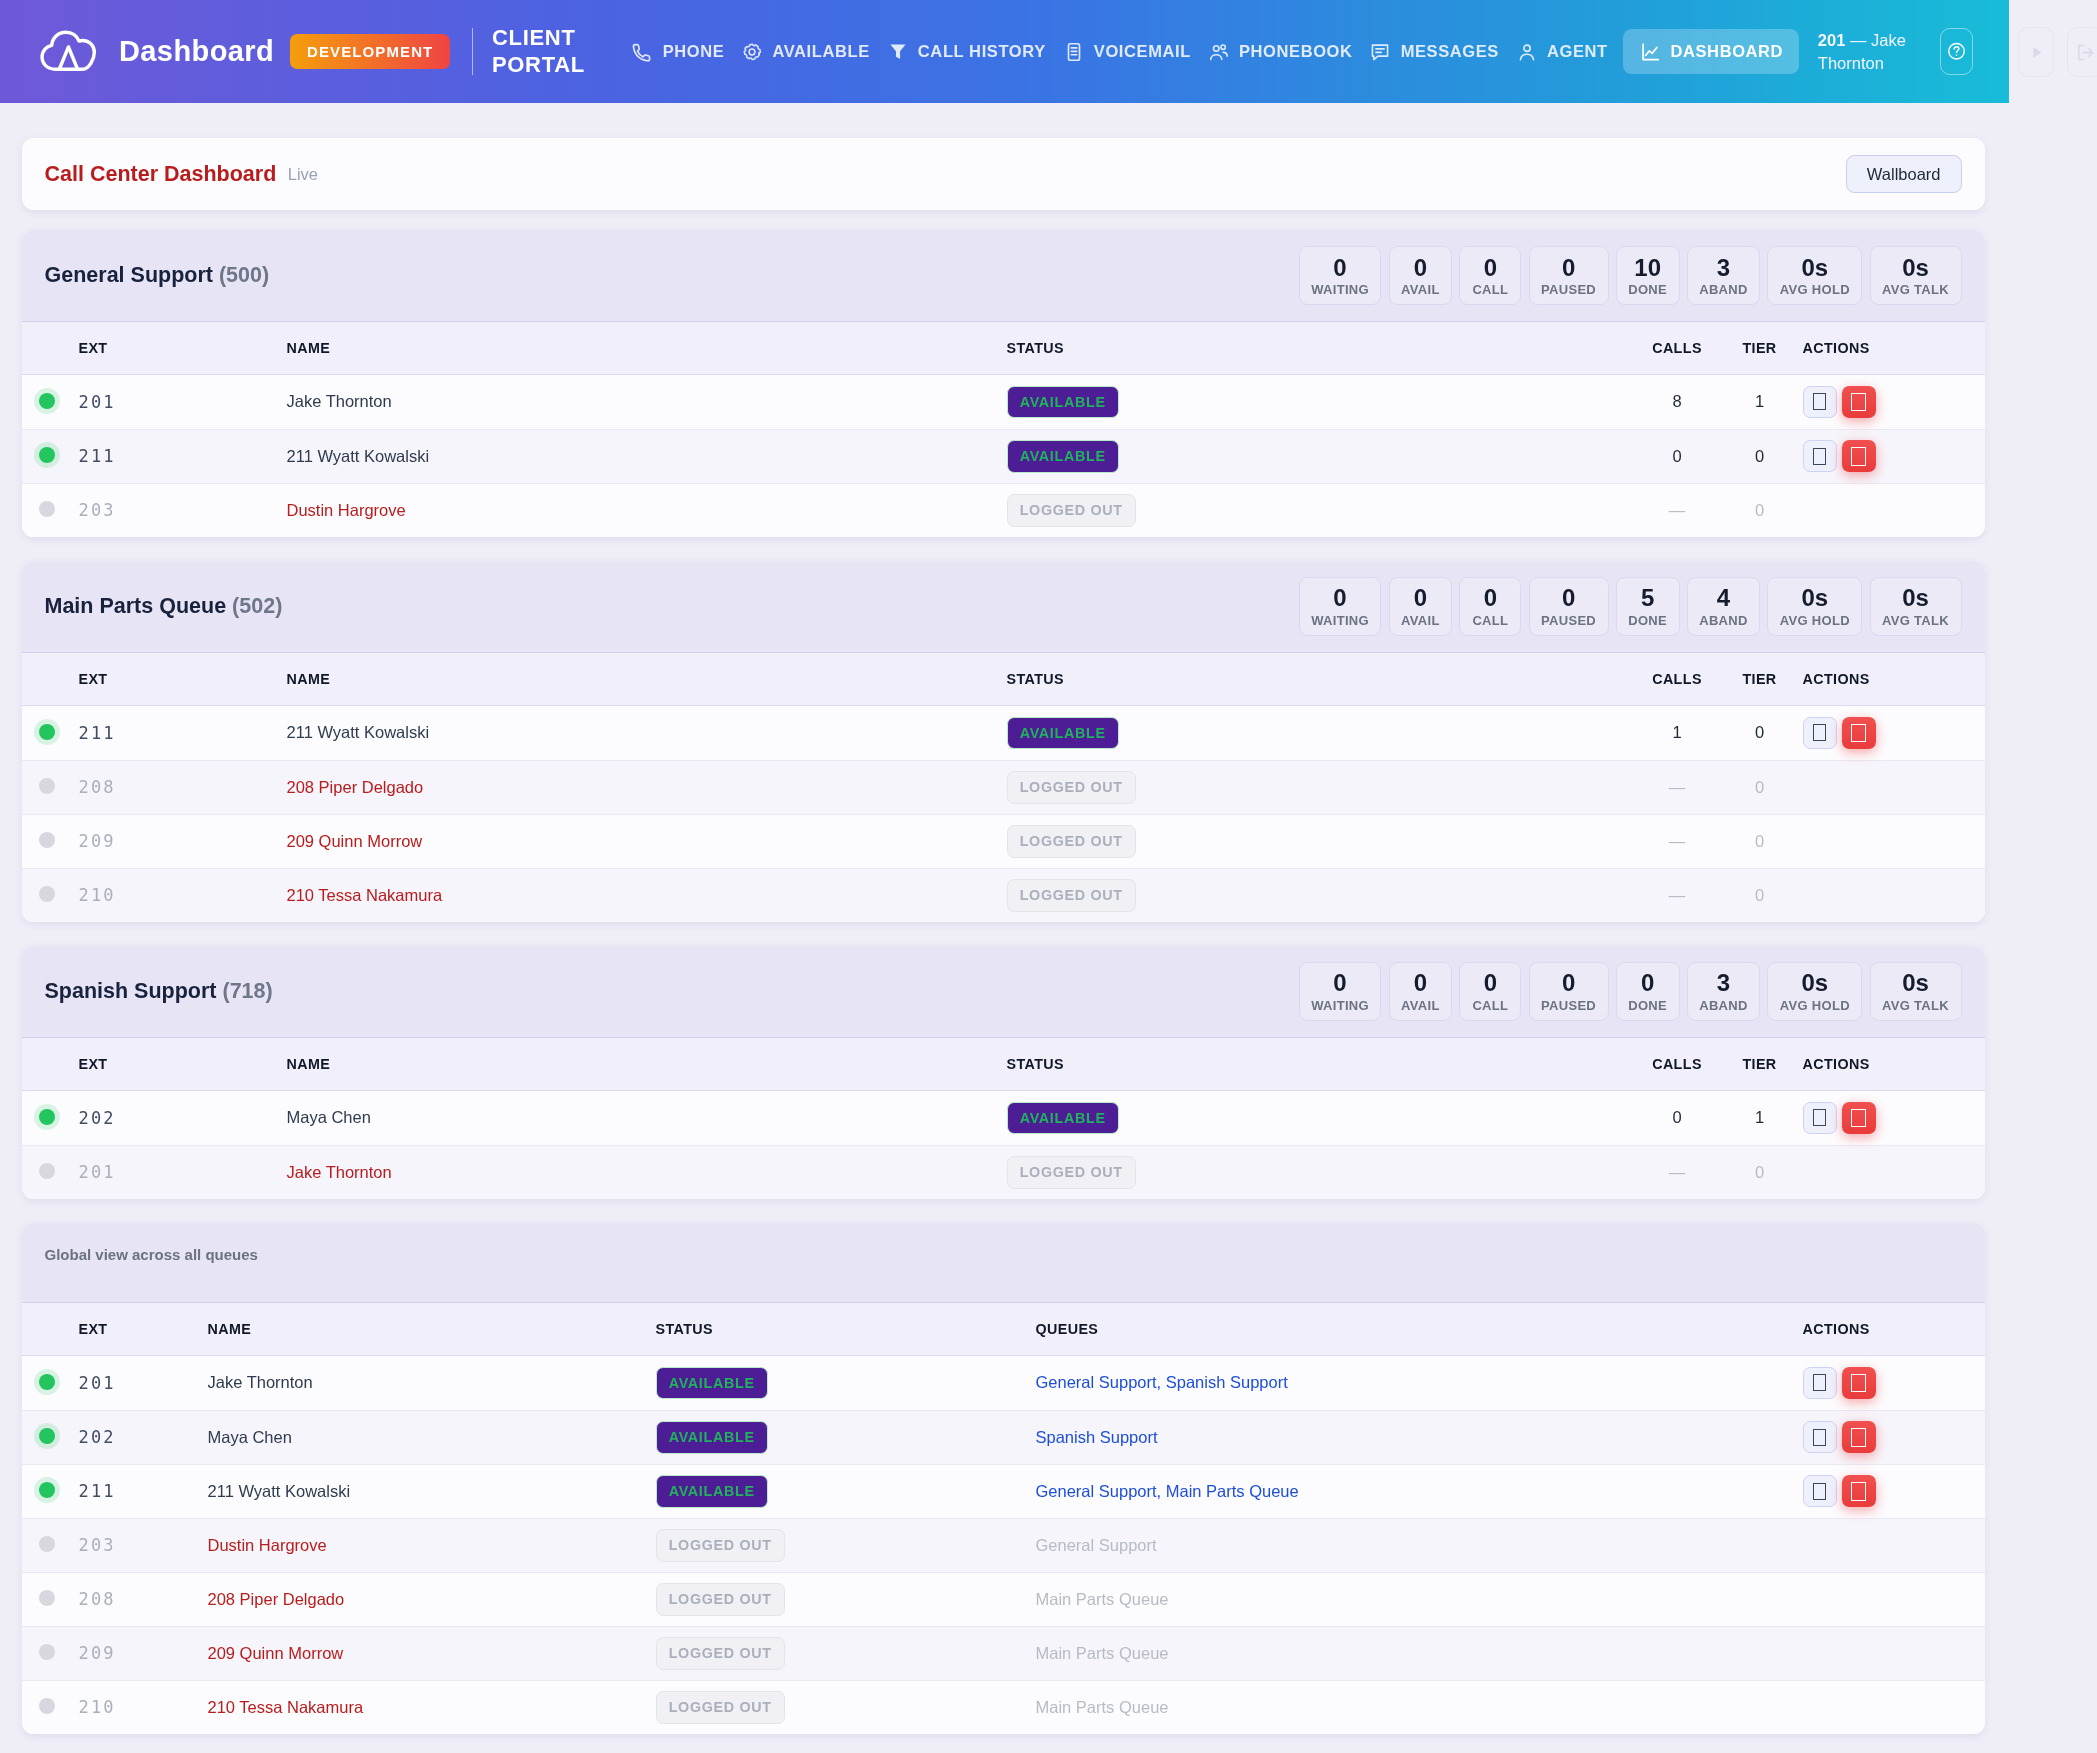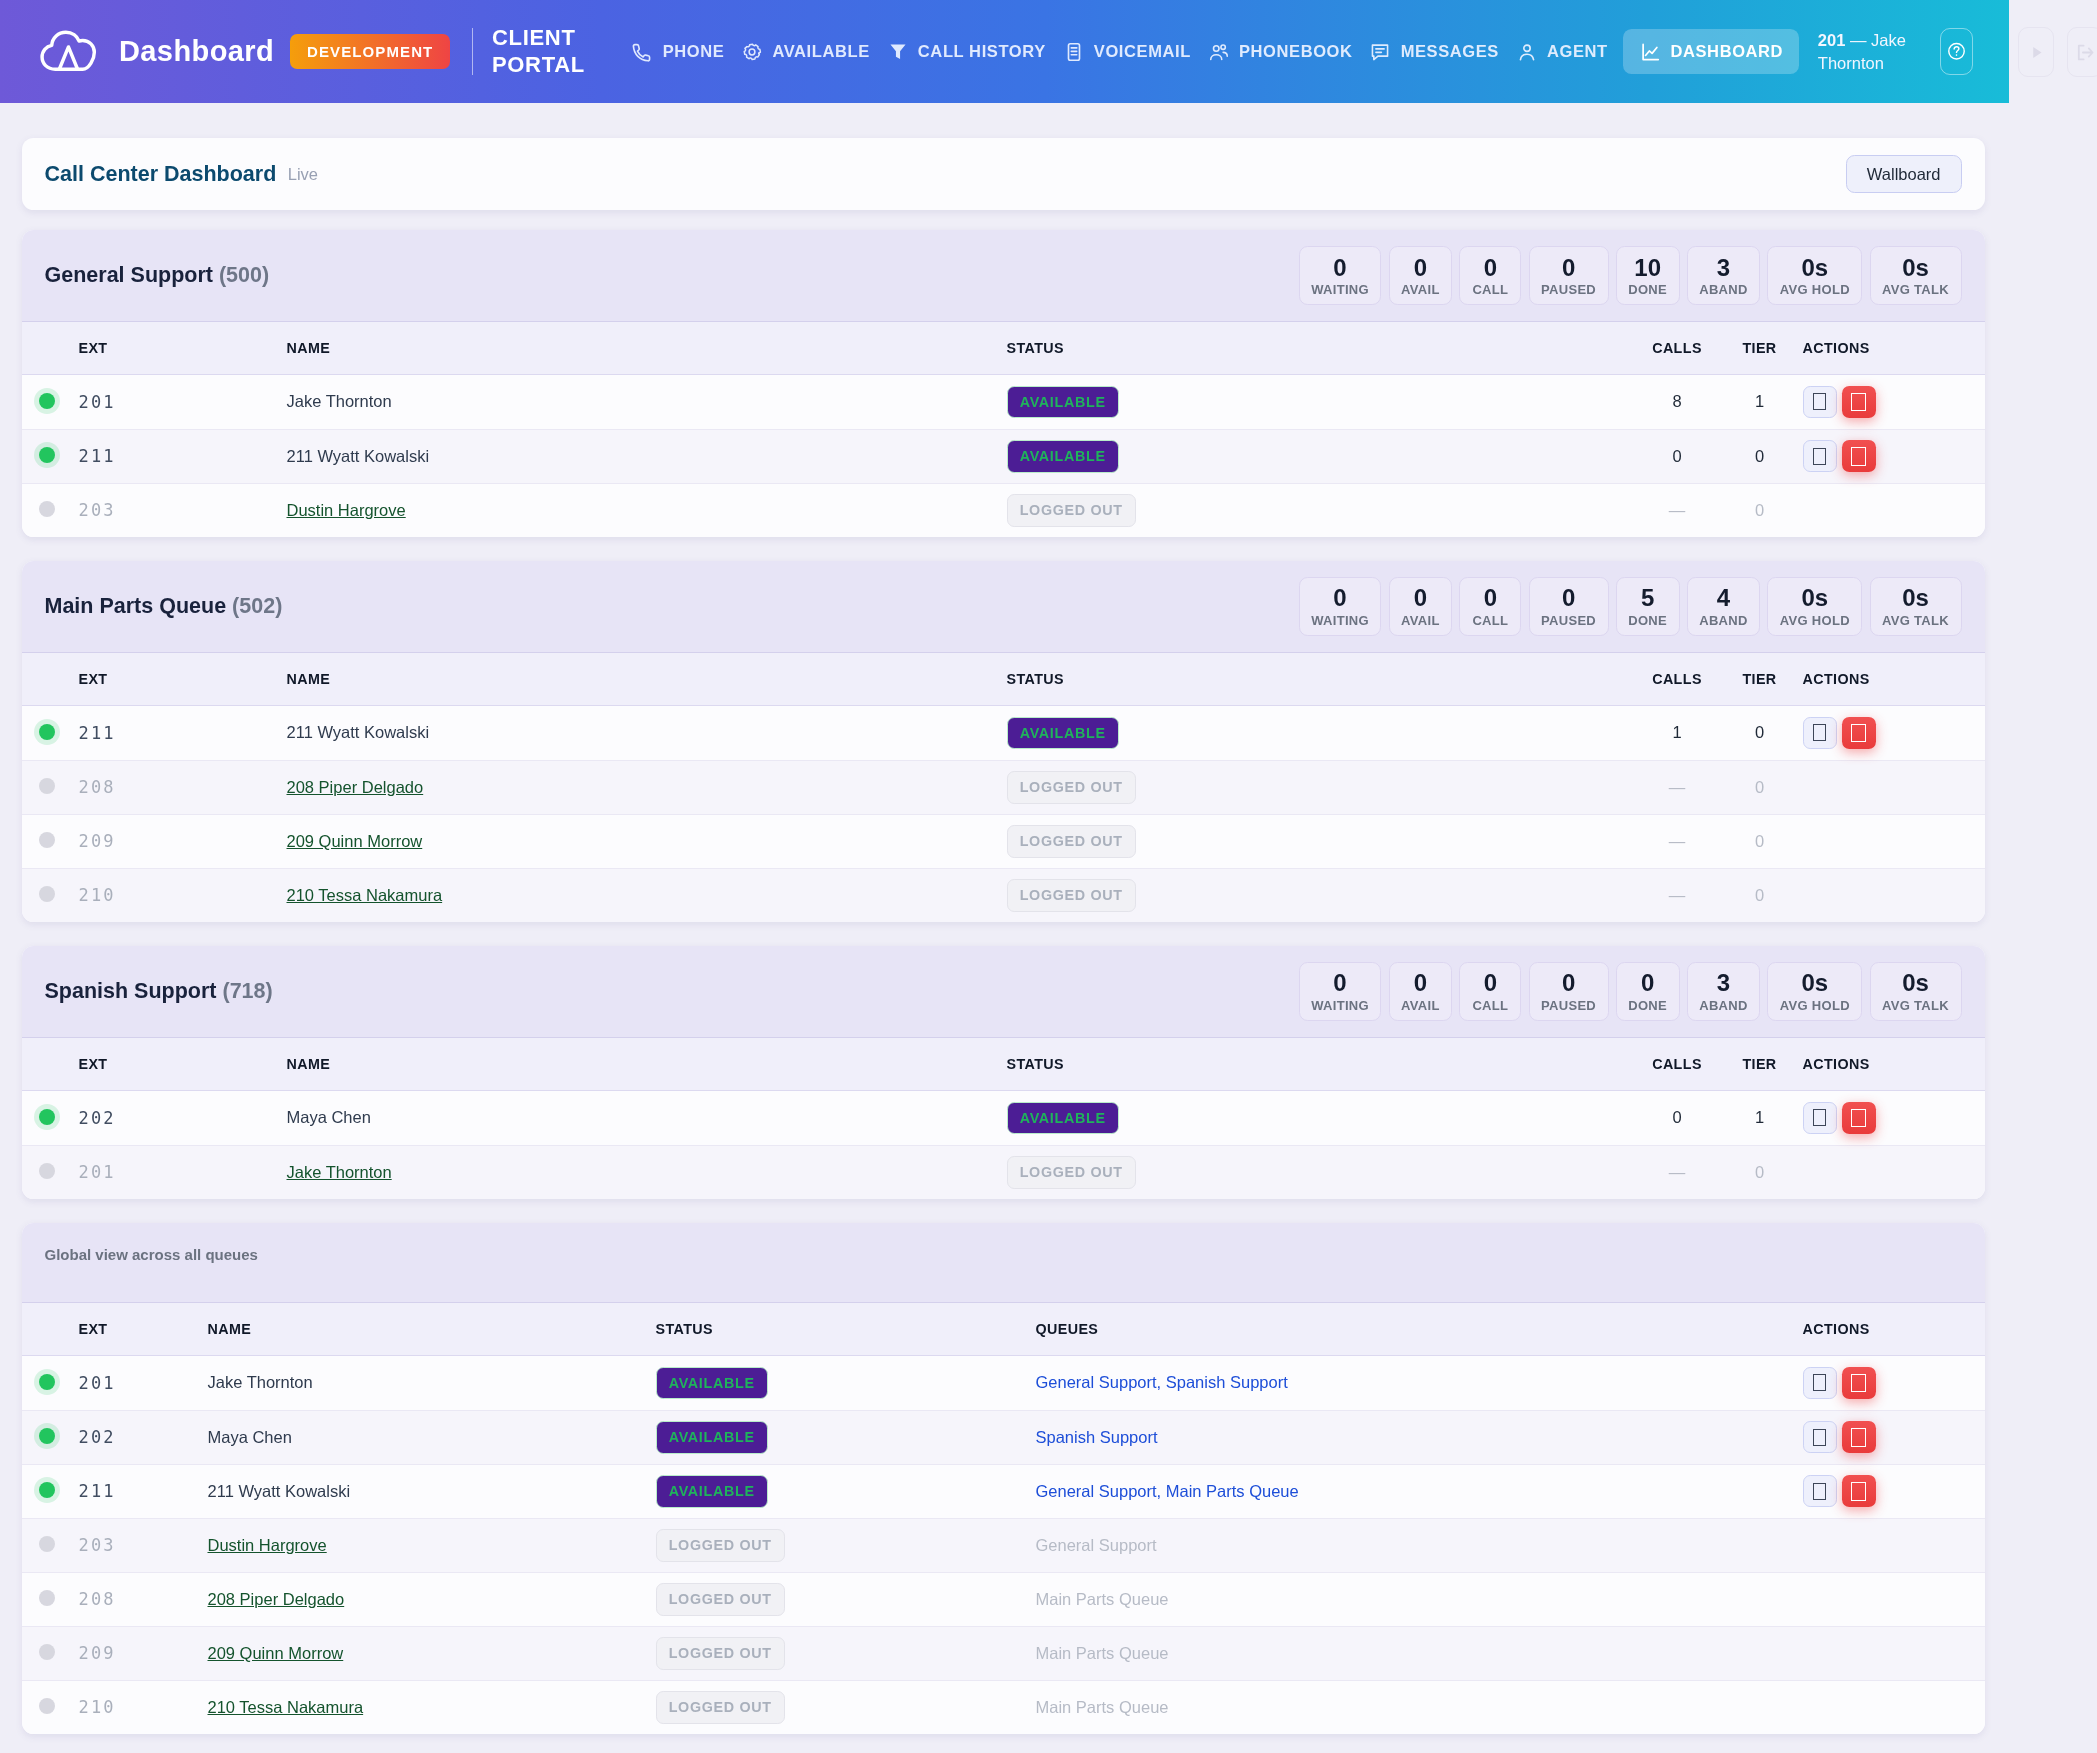--- a/index.html
+++ b/index.html
@@ -54,21 +54,21 @@
   .ghost-btn svg{width:23px;height:23px;}
   
   .content{position:absolute;left:21.5px;top:138px;width:1963px;}
   .card{
     background:#fcfcfe;border-radius:11.5px;overflow:hidden;
     box-shadow:0 2.2px 7.2px rgba(86,75,150,.10);
   }
   .page-header{
     height:72px;display:flex;align-items:center;padding:0 23px;box-sizing:border-box;margin-bottom:20px;
   }
-  .page-title{font-size:21.5px;font-weight:800;color:#0c4a6e;}
+  .page-title{font-size:21.5px;font-weight:800;color:#b91c1c;}
   .live-label{font-size:16.5px;color:#98a0b3;margin-left:11.5px;font-weight:400;}
   .wallboard-btn{
     margin-left:auto;background:#eef0fb;border:1.4px solid #c8cdf2;border-radius:8.6px;
     padding:8.6px 20px;font-size:16.5px;color:#1f2937;cursor:pointer;
     font-family:"Liberation Sans", sans-serif;
   }
   
   .queue-card{margin-bottom:24px;}
   .queue-header{
     background:#e7e4f6;border-bottom:1.4px solid #d4d0ec;
@@ -101,21 +101,21 @@
   .cell-name{font-size:16.5px;color:#2f3b4e;}
   .cell-num{font-size:16.5px;color:#1f2937;text-align:center;}
   .cell-queues{font-size:16.5px;color:#1d4ed8;}
   .badge{
     display:inline-block;font-size:14.3px;font-weight:800;letter-spacing:0.7px;
     padding:7.2px 12.2px;border-radius:7.2px;white-space:nowrap;
   }
   .badge.available{color:#1fb35b;background:#4c1d95;border:1.4px solid #b9ecca;}
   .badge.loggedout{color:#a9b0bc;background:#f1f1f5;border:1.4px solid #e3e3ea;}
   .row.offline .cell-ext{color:#a9afbb;}
-  .row.offline .cell-name{color:#14532d;text-decoration:underline;}
+  .row.offline .cell-name{color:#b91c1c;}
   .row.offline .cell-num,.row.offline .cell-queues{color:#b6bbc6;}
   .actions-cell{display:flex;gap:5px;align-items:center;}
   .act-btn{
     width:34px;height:32px;border-radius:7.2px;display:flex;align-items:center;justify-content:center;
     cursor:pointer;padding:0;
   }
   .act-btn.pause{background:#eef0fc;border:1.4px solid #ccd2f4;}
   .act-btn.kick{background:linear-gradient(180deg,#f15050,#e93b3b);border:none;box-shadow:0 3.6px 11.5px rgba(239,68,68,.45);}
   .tofu{display:inline-block;width:10.8px;height:15px;border:1.4px solid #3d4658;}
   .act-btn.kick .tofu{border-color:#fff;width:12.2px;height:16.5px;}

